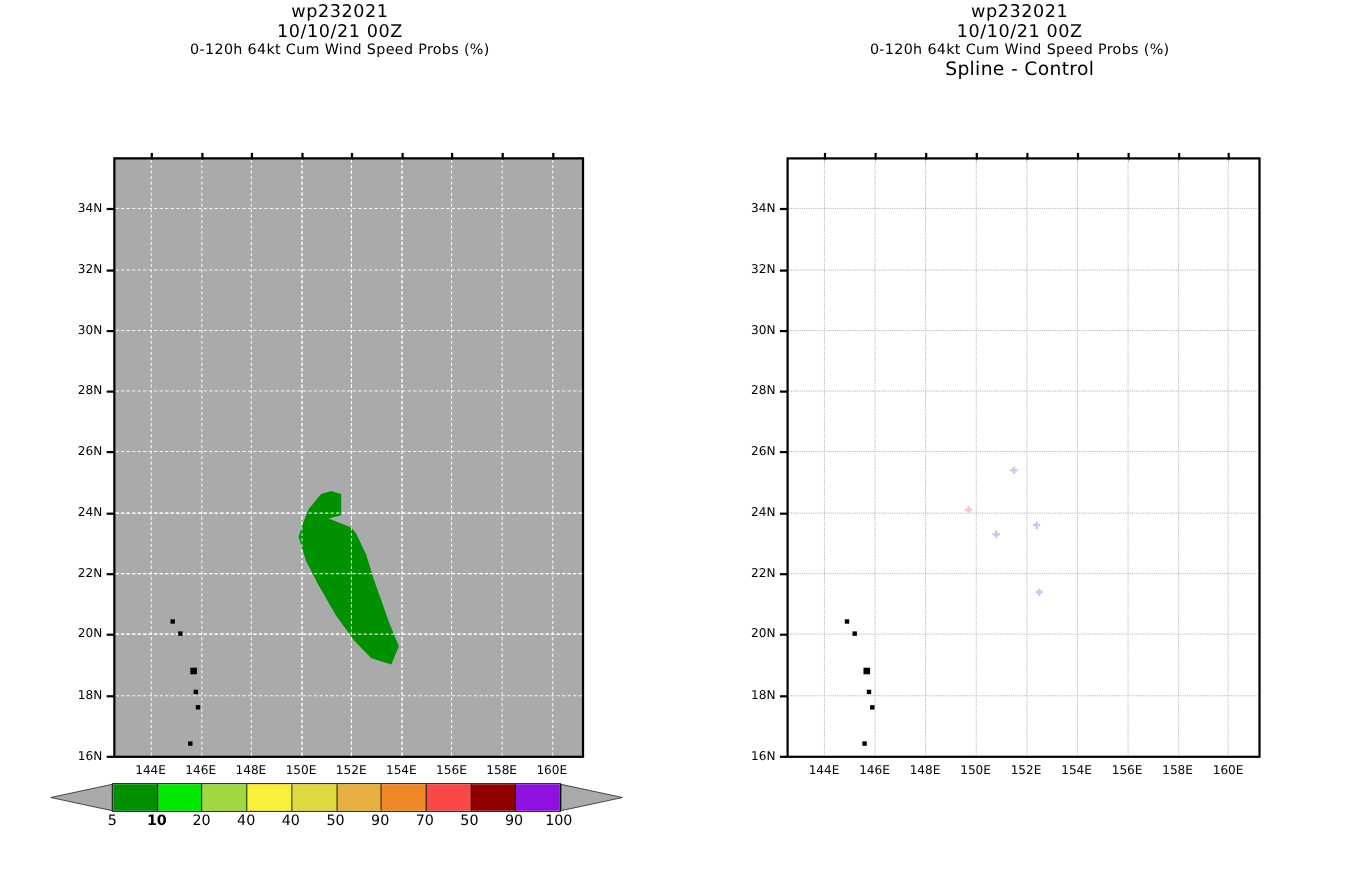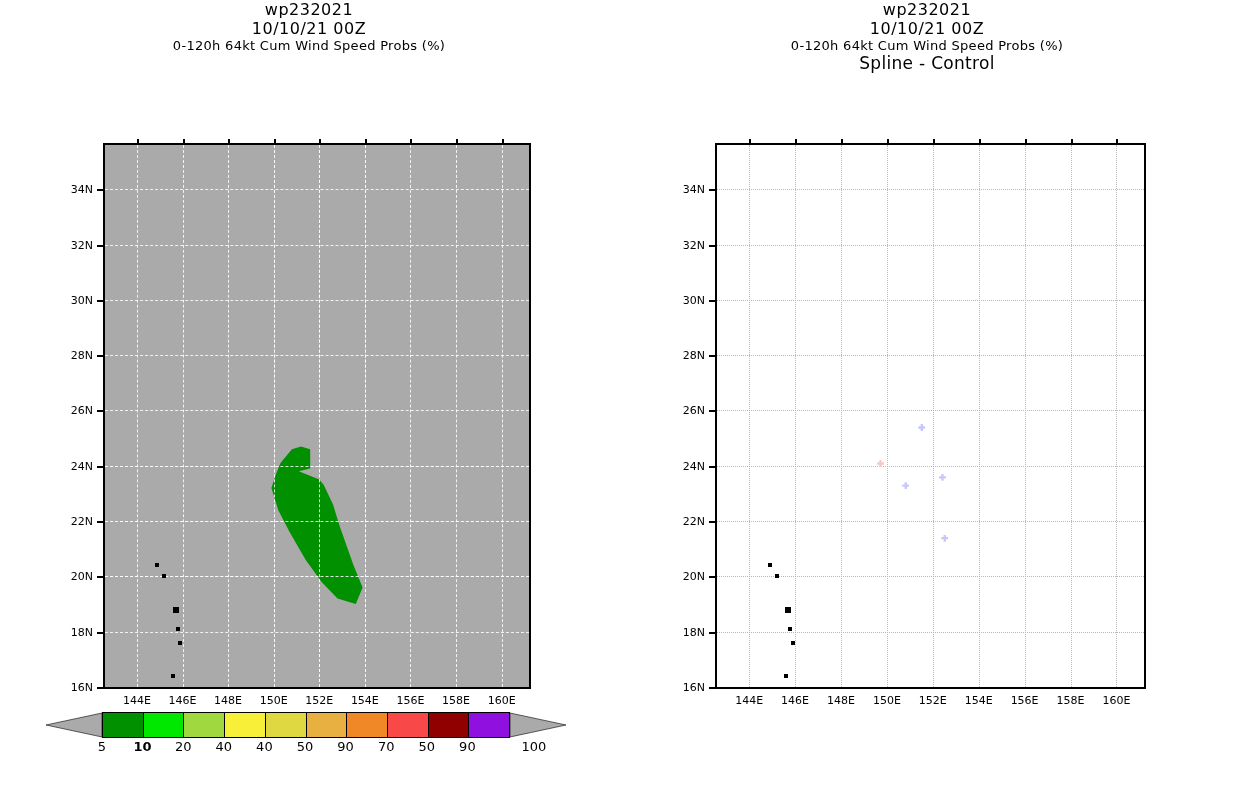--- a/index.html
+++ b/index.html
@@ -184,21 +184,21 @@
         <div class="cbar-tick" style="left: 56px;">5</div>
         <div class="cbar-tick" style="left: 96.6px; font-weight: bold;">10</div>
         <div class="cbar-tick" style="left: 137.2px;">20</div>
         <div class="cbar-tick" style="left: 177.8px;">40</div>
         <div class="cbar-tick" style="left: 218.4px;">40</div>
         <div class="cbar-tick" style="left: 259px;">50</div>
         <div class="cbar-tick" style="left: 299.6px;">90</div>
         <div class="cbar-tick" style="left: 340.2px;">70</div>
         <div class="cbar-tick" style="left: 380.8px;">50</div>
         <div class="cbar-tick" style="left: 421.4px;">90</div>
-        <div class="cbar-tick" style="left: 488px;">100</div>
+        <div class="cbar-tick" style="left: 462px;">100</div>
       </div>
   </div>
 </div>
 
 <div class="panel panel-right">
   <div class="titles">
     <div class="title-storm">wp232021</div>
     <div class="title-date">10/10/21 00Z</div>
     <div class="title-main">0-120h 64kt Cum Wind Speed Probs (%)</div>
     <div class="title-sub">Spline - Control</div>

